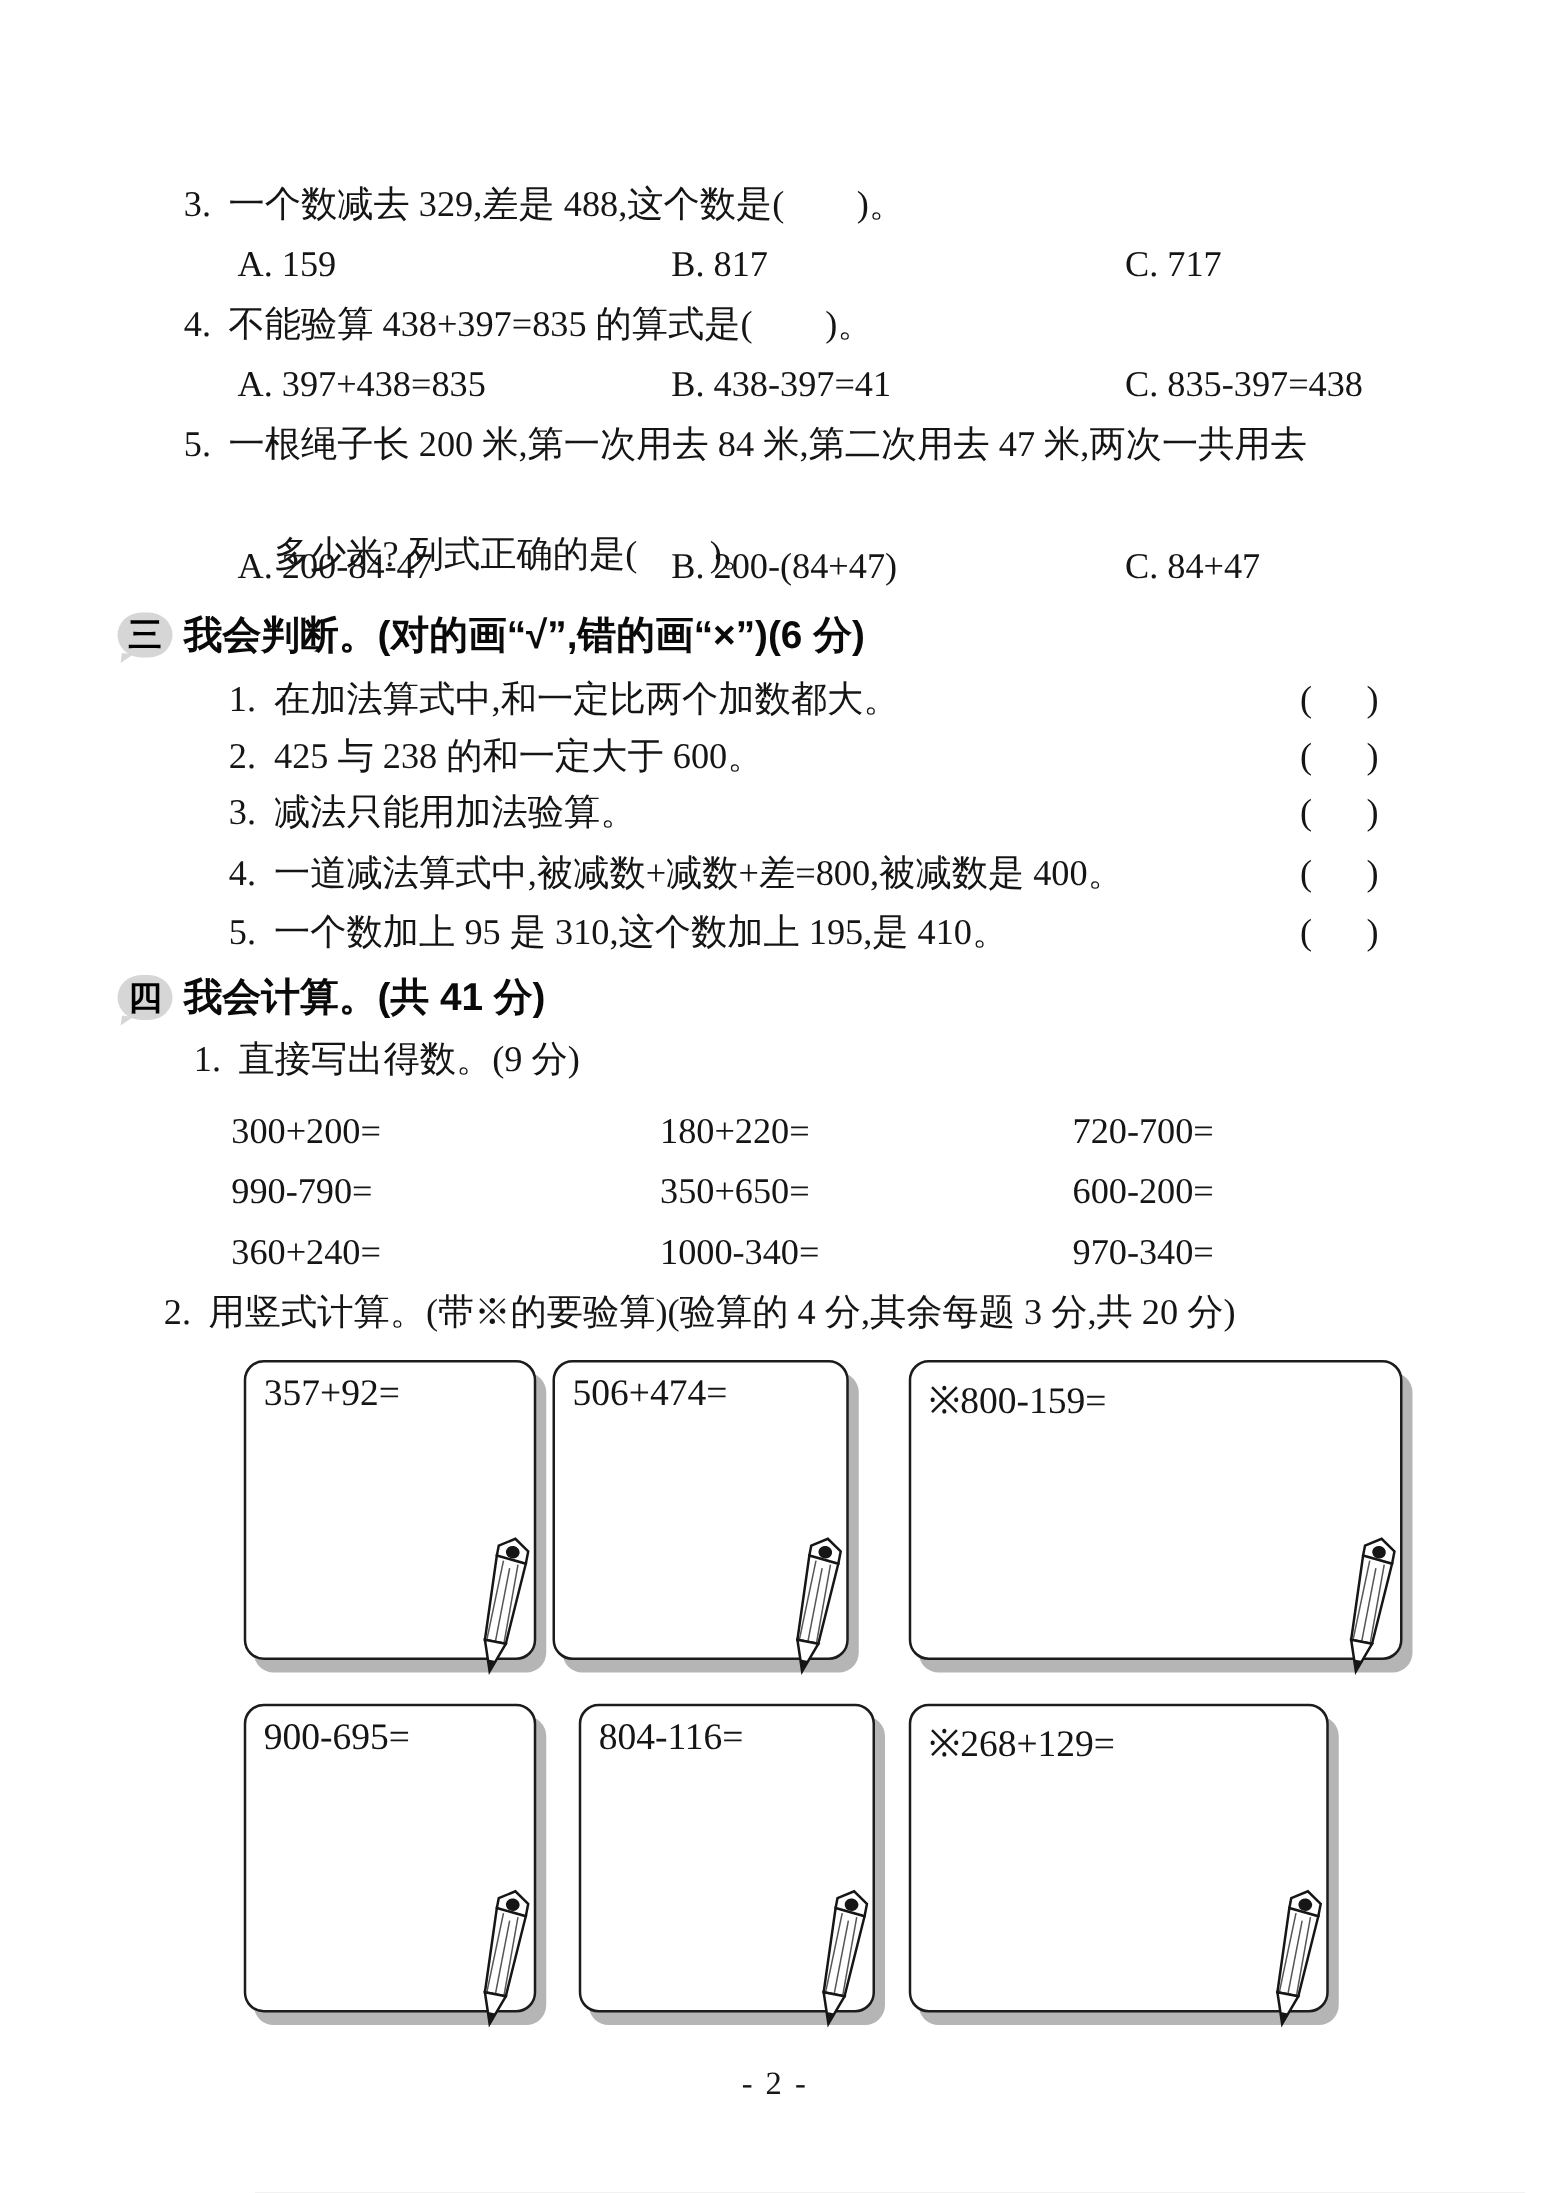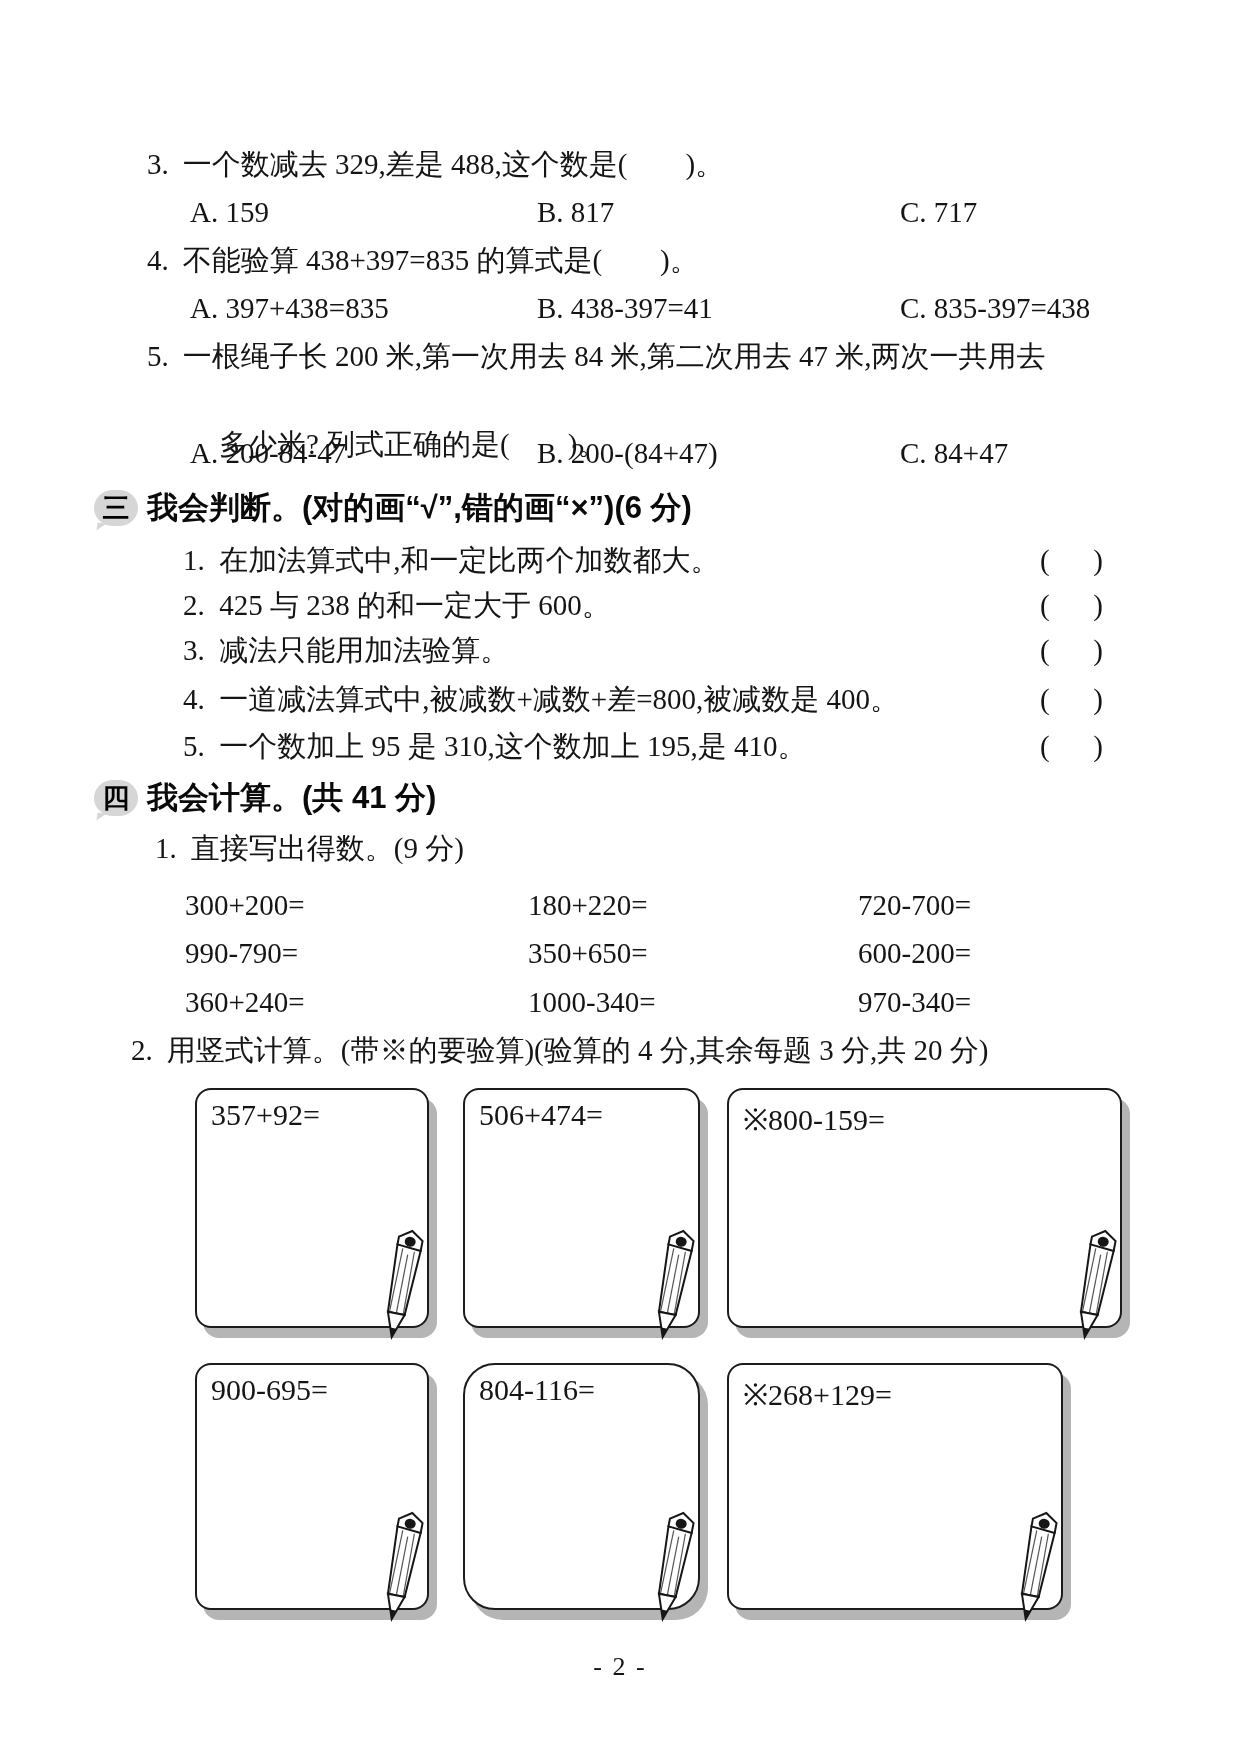--- a/index.html
+++ b/index.html
@@ -159,21 +159,21 @@
         <ellipse cx="23" cy="17" rx="5.5" ry="5" fill="#161616" stroke="none"></ellipse>
         <polygon points="11,22 35,24 31.5,90 14.5,90"></polygon>
         <line x1="17" y1="25" x2="16" y2="90" stroke-width="1.2" stroke="#555"></line>
         <line x1="23" y1="30" x2="23" y2="90" stroke-width="1.2" stroke="#555"></line>
         <line x1="29" y1="26" x2="30" y2="90" stroke-width="1.2" stroke="#555"></line>
         <polygon points="14.5,90 31.5,90 23,114"></polygon>
         <polygon points="20,105 26,105 23,114" fill="#161616" stroke="none"></polygon>
       </g>
     </svg>
   </div>
-  <div class="abox" style="left:463px;top:1088px;width:237px;height:240px;">
+  <div class="abox" style="left:442px;top:1088px;width:237px;height:240px;">
     <span class="expr">506+474=</span>
     <svg class="pencil" width="46" height="120" viewBox="0 0 46 120">
       <g transform="rotate(11 23 60)" stroke="#161616" stroke-width="2" fill="#ffffff">
         <polygon points="11,14 23,6 35,14 35,24 23,31 11,22"></polygon>
         <ellipse cx="23" cy="17" rx="5.5" ry="5" fill="#161616" stroke="none"></ellipse>
         <polygon points="11,22 35,24 31.5,90 14.5,90"></polygon>
         <line x1="17" y1="25" x2="16" y2="90" stroke-width="1.2" stroke="#555"></line>
         <line x1="23" y1="30" x2="23" y2="90" stroke-width="1.2" stroke="#555"></line>
         <line x1="29" y1="26" x2="30" y2="90" stroke-width="1.2" stroke="#555"></line>
         <polygon points="14.5,90 31.5,90 23,114"></polygon>
@@ -205,21 +205,21 @@
         <ellipse cx="23" cy="17" rx="5.5" ry="5" fill="#161616" stroke="none"></ellipse>
         <polygon points="11,22 35,24 31.5,90 14.5,90"></polygon>
         <line x1="17" y1="25" x2="16" y2="90" stroke-width="1.2" stroke="#555"></line>
         <line x1="23" y1="30" x2="23" y2="90" stroke-width="1.2" stroke="#555"></line>
         <line x1="29" y1="26" x2="30" y2="90" stroke-width="1.2" stroke="#555"></line>
         <polygon points="14.5,90 31.5,90 23,114"></polygon>
         <polygon points="20,105 26,105 23,114" fill="#161616" stroke="none"></polygon>
       </g>
     </svg>
   </div>
-  <div class="abox" style="left:463px;top:1363px;width:237px;height:247px;border-radius:32px;">
+  <div class="abox" style="left:463px;top:1363px;width:237px;height:247px;">
     <span class="expr">804-116=</span>
     <svg class="pencil" width="46" height="120" viewBox="0 0 46 120">
       <g transform="rotate(11 23 60)" stroke="#161616" stroke-width="2" fill="#ffffff">
         <polygon points="11,14 23,6 35,14 35,24 23,31 11,22"></polygon>
         <ellipse cx="23" cy="17" rx="5.5" ry="5" fill="#161616" stroke="none"></ellipse>
         <polygon points="11,22 35,24 31.5,90 14.5,90"></polygon>
         <line x1="17" y1="25" x2="16" y2="90" stroke-width="1.2" stroke="#555"></line>
         <line x1="23" y1="30" x2="23" y2="90" stroke-width="1.2" stroke="#555"></line>
         <line x1="29" y1="26" x2="30" y2="90" stroke-width="1.2" stroke="#555"></line>
         <polygon points="14.5,90 31.5,90 23,114"></polygon>

